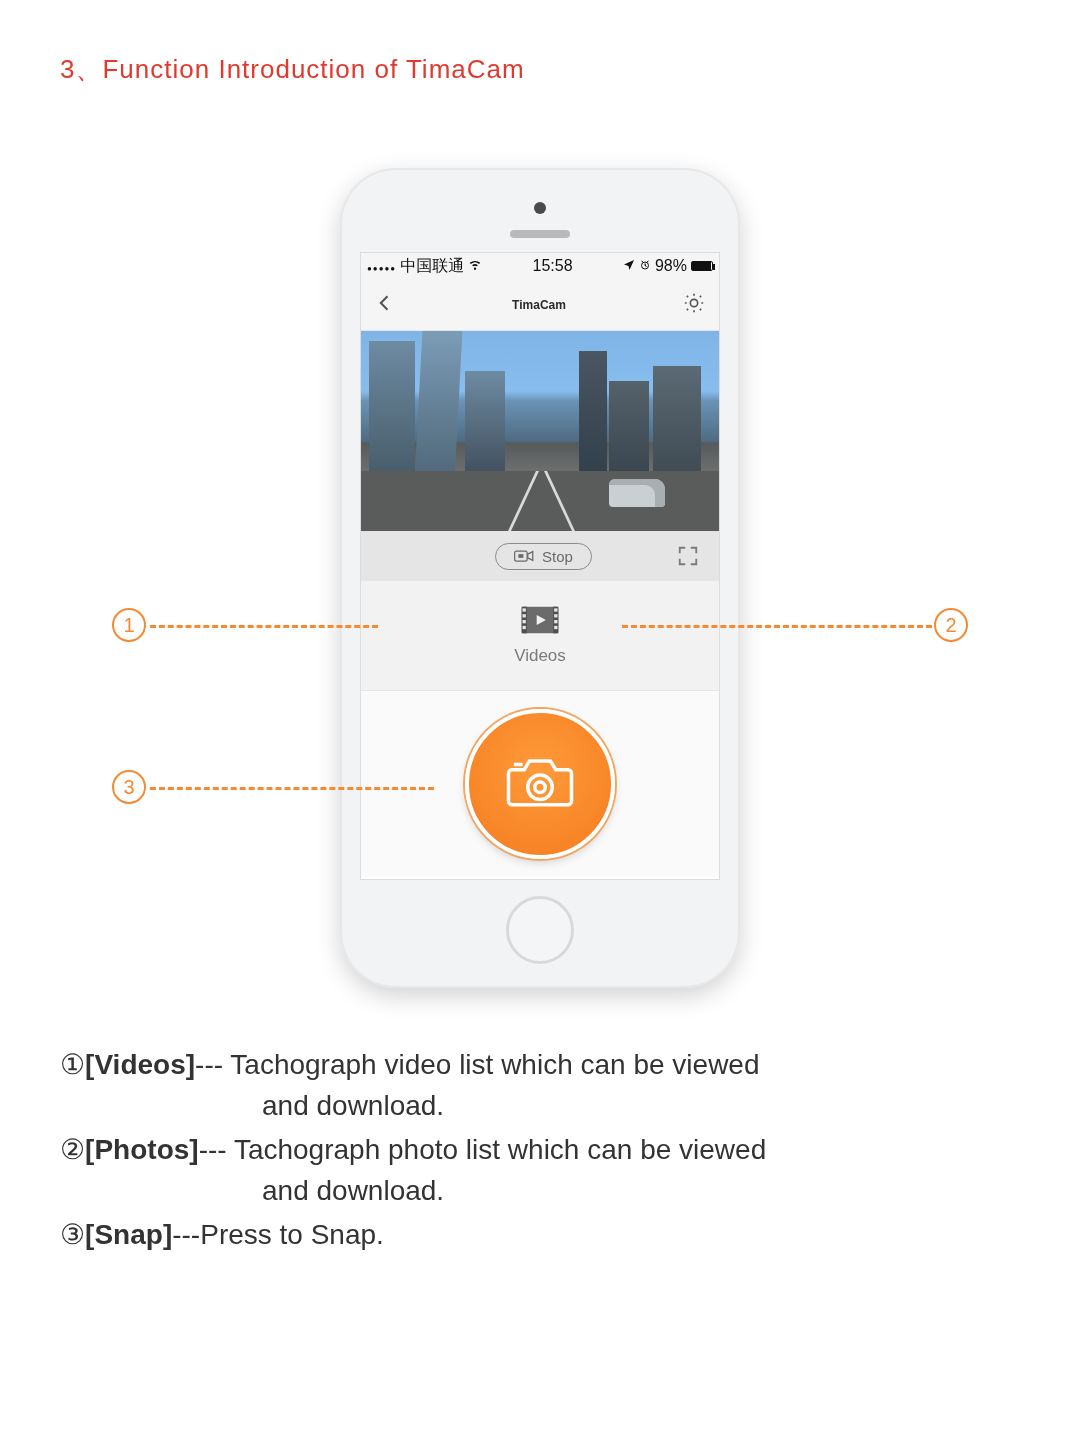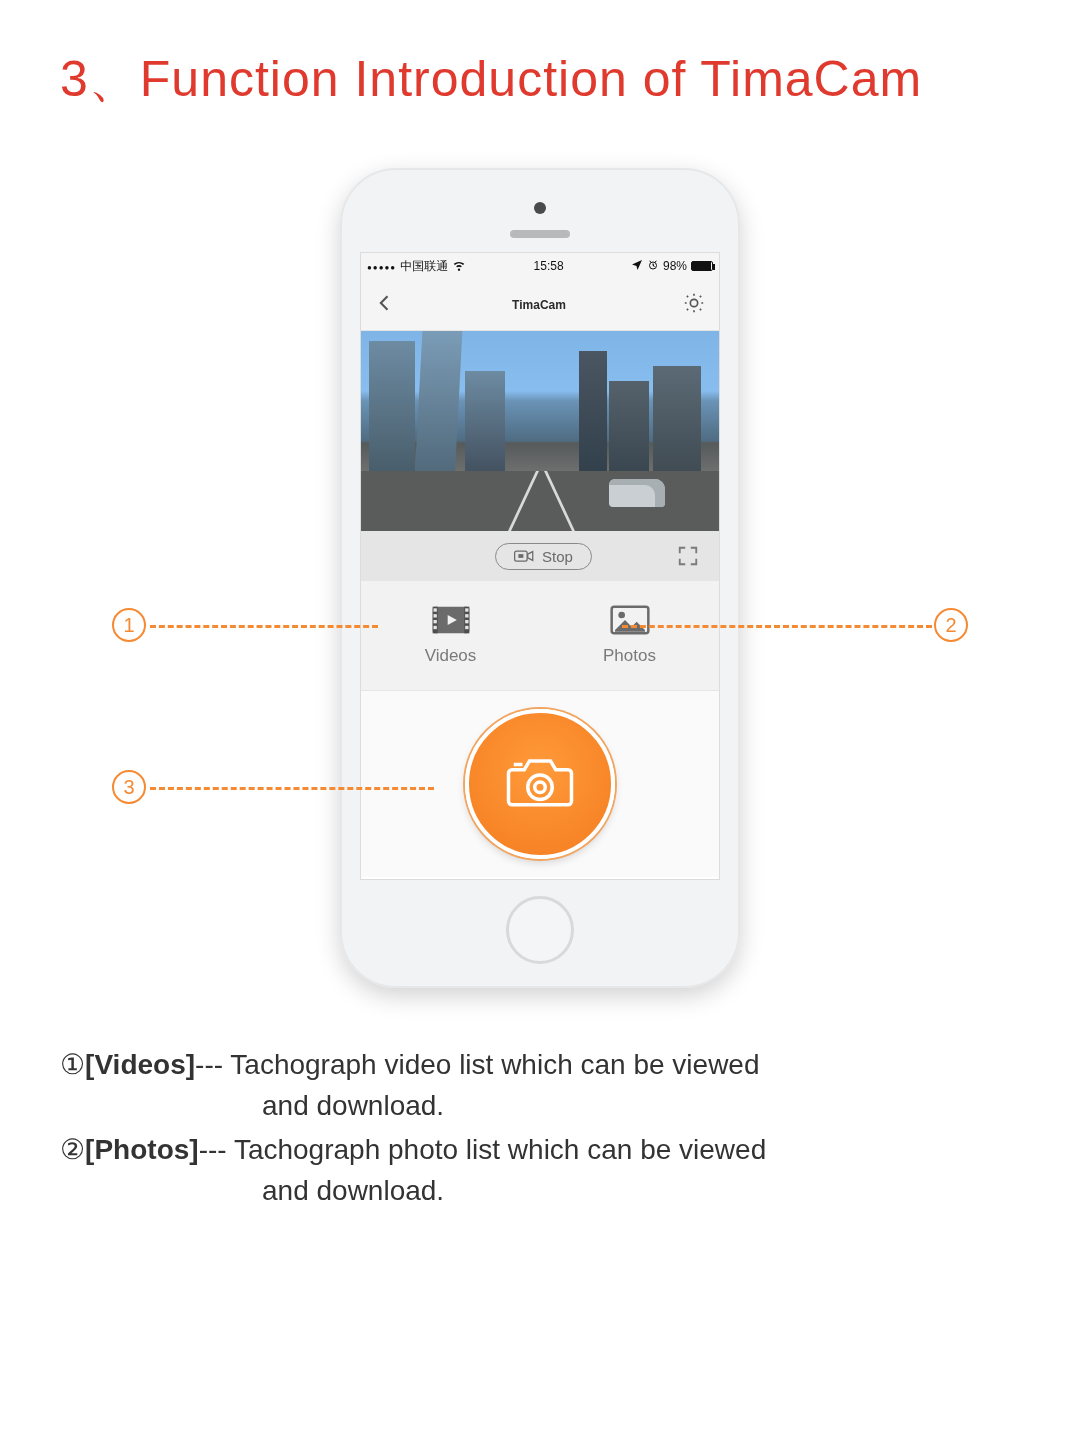--- a/index.html
+++ b/index.html
@@ -6,24 +6,24 @@
   body {
     width: 1080px;
     height: 1430px;
     background: #fff;
     font-family: -apple-system, "Helvetica Neue", Arial, sans-serif;
     position: relative;
     overflow: hidden;
   }
   .page-title {
     position: absolute;
-    top: 46px;
+    top: 52px;
     left: 60px;
     color: #e03a2f;
-    font-size: 50px;
+    font-size: 26px;
     font-weight: 400;
     letter-spacing: 1px;
   }
 
   
   .phone {
     position: absolute;
     top: 168px;
     left: 340px;
     width: 400px;
@@ -72,21 +72,21 @@
   }
 
   
   .status-bar {
     height: 26px;
     background: #f5f5f5;
     display: flex;
     align-items: center;
     justify-content: space-between;
     padding: 0 6px;
-    font-size: 12px;
+    font-size: 16px;
     color: #111;
   }
   .status-left, .status-right { display:flex; align-items:center; gap:4px; }
   .dots::before { content: "●●●●●"; font-size: 8px; letter-spacing: 1px; }
   .alarm-ico { font-size: 11px; }
   .batt {
     display:inline-block; width:22px; height:10px;
     border:1px solid #111; border-radius:2px; position:relative;
     background: linear-gradient(to right,#111 95%,transparent 0);
   }
@@ -345,30 +345,20 @@
                 <rect x="41" y="4" width="4" height="4"></rect>
                 <rect x="41" y="11" width="4" height="4"></rect>
                 <rect x="41" y="18" width="4" height="4"></rect>
                 <rect x="41" y="25" width="4" height="4"></rect>
               </g>
               <path d="M20 12v12l11-6z" fill="#f2f2f2"></path>
             </svg>
         </span>
         <span>Videos</span>
       </div>
-      <div class="tile">
-        <span>
-          <svg viewBox="0 0 48 36">
-              <rect x="2" y="2" width="44" height="32" rx="3" fill="none" stroke="#6b6b6b" stroke-width="3"></rect>
-              <circle cx="14" cy="12" r="4" fill="#6b6b6b"></circle>
-              <path d="M6 30l12-12 8 8 6-6 10 10v2H6z" fill="#6b6b6b"></path>
-            </svg>
-        </span>
-        <span>Photos</span>
-      </div>
     </div>
 
     <div class="snap-area">
       <div class="snap-btn">
         <span>
           <svg viewBox="0 0 80 64">
               <path fill="none" stroke="#fff" stroke-width="4" d="M8 18h14l6-10h24l6 10h14a4 4 0 014 4v32a4 4 0 01-4 4H8a4 4 0 01-4-4V22a4 4 0 014-4z"></path>
               <circle cx="40" cy="38" r="14" fill="none" stroke="#fff" stroke-width="4"></circle>
               <circle cx="40" cy="38" r="6" fill="none" stroke="#fff" stroke-width="4"></circle>
               <rect x="10" y="10" width="10" height="4" fill="#fff"></rect>
@@ -382,13 +372,16 @@
 
 <div class="legend">
   <div class="legend-row">
     <span class="legend-num">①</span><span class="legend-key">[Videos]</span><span>--- </span><span class="legend-desc">Tachograph video list which can be viewed</span>
     <span class="legend-cont">and download.</span>
   </div>
   <div class="legend-row">
     <span class="legend-num">②</span><span class="legend-key">[Photos]</span><span>--- </span><span class="legend-desc">Tachograph photo list which can be viewed</span>
     <span class="legend-cont">and download.</span>
   </div>
+  <div class="legend-row">
+    <span class="legend-num">③</span><span class="legend-key">[Snap]</span><span>---</span><span class="legend-desc">Press to Snap.</span>
+  </div>
 </div>
 
 </body></html>

